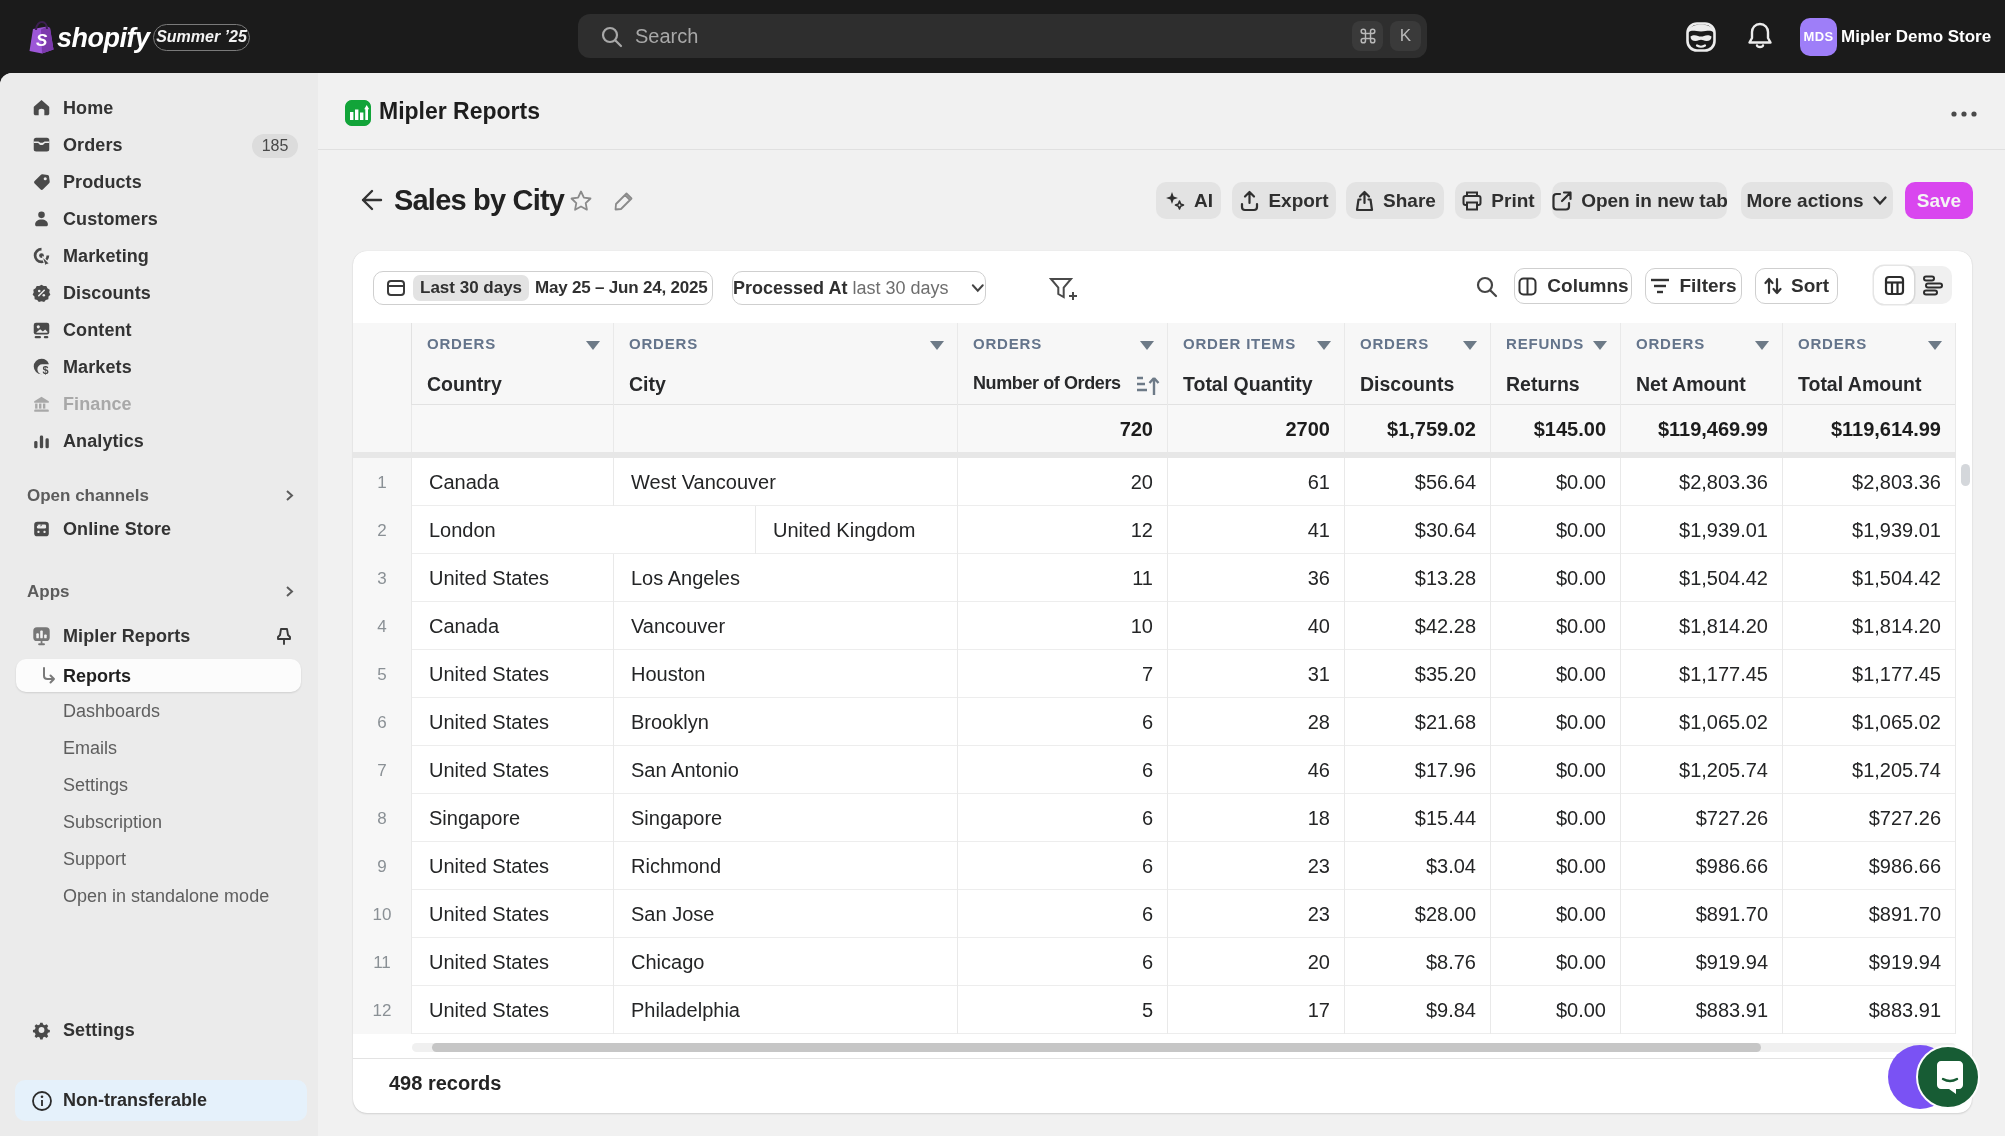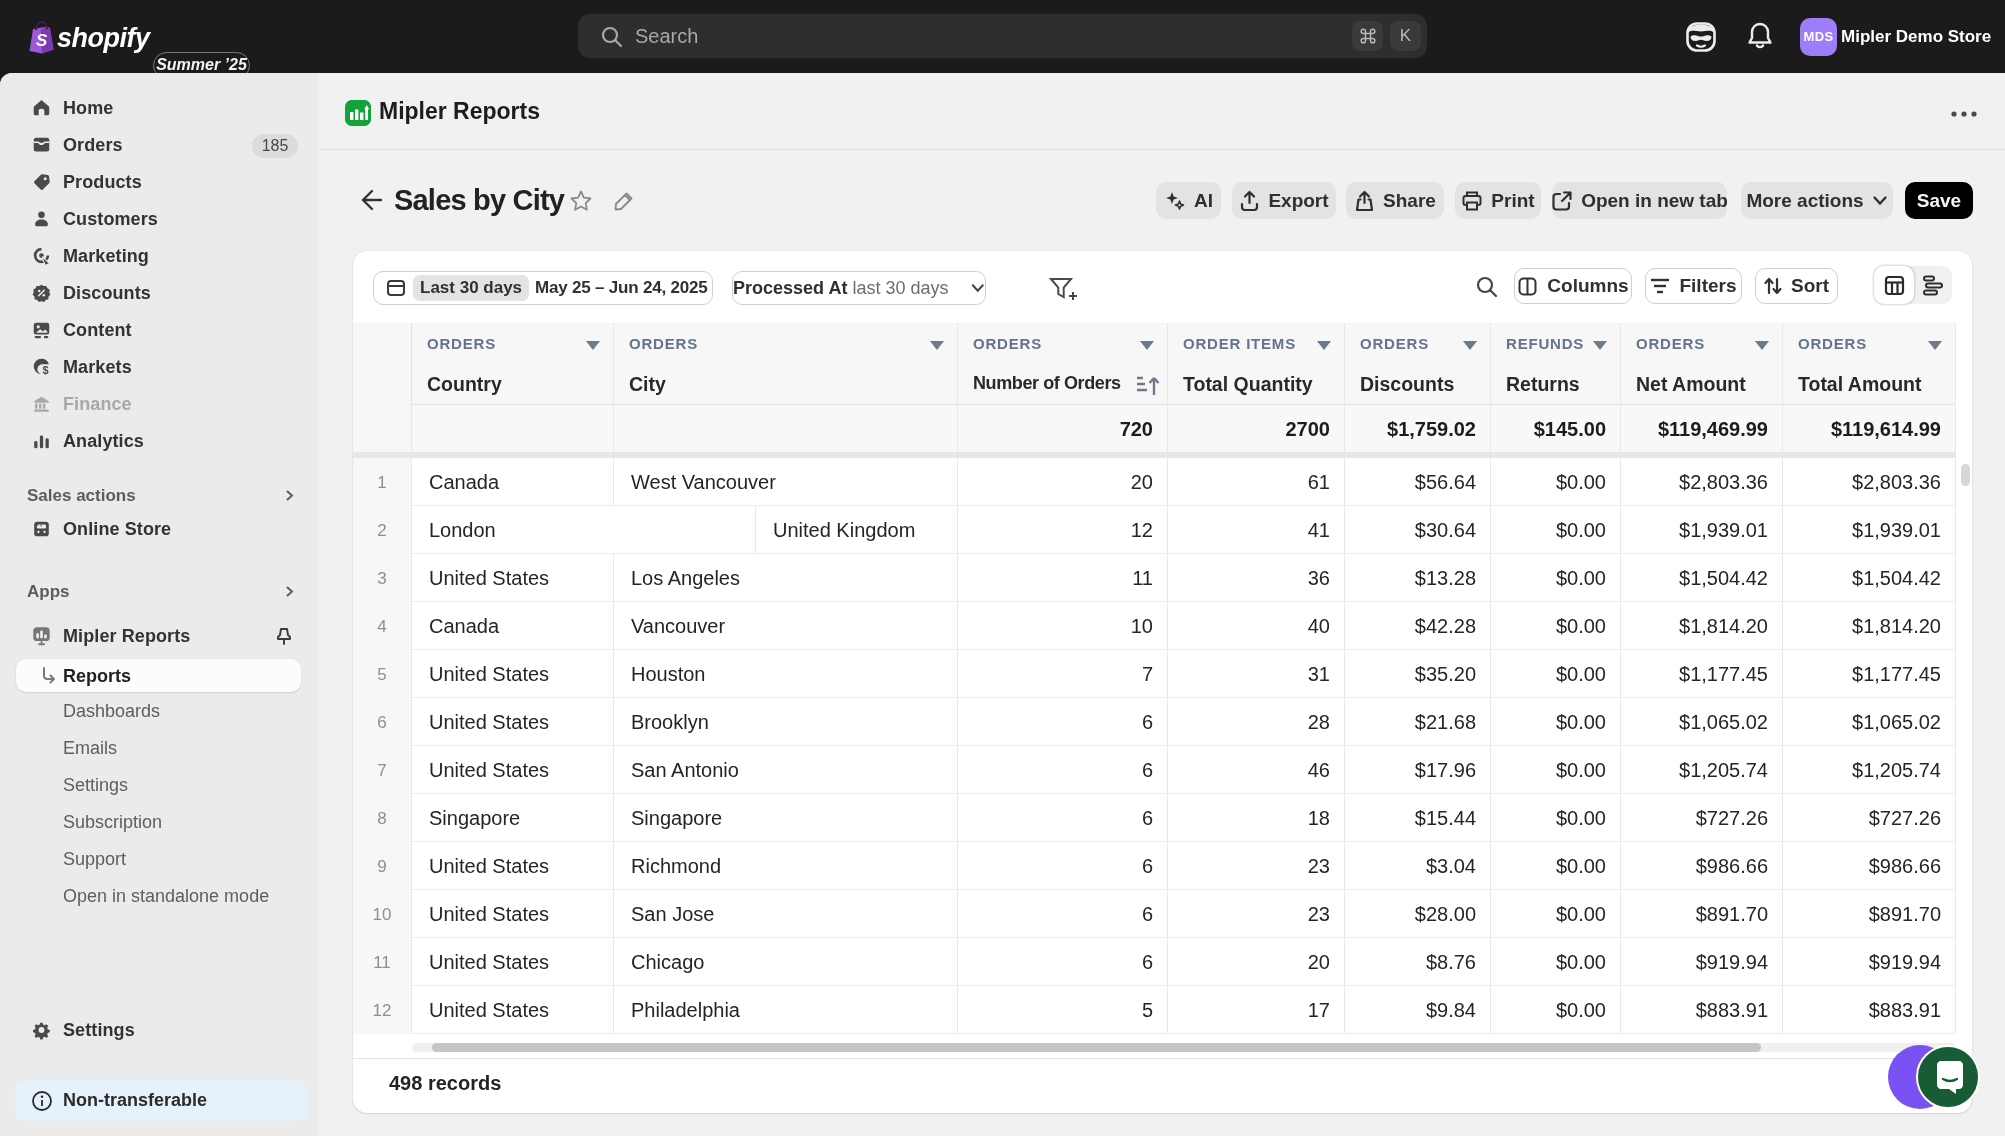--- a/index.html
+++ b/index.html
@@ -4,21 +4,21 @@
 <style>
   * { margin:0; padding:0; box-sizing:border-box; }
   html,body { width:2005px; height:1136px; overflow:hidden; background:#1a1a1a;
     font-family:"Liberation Sans", sans-serif; }
   .abs { position:absolute; }
 
   
   #topbar { position:absolute; left:0; top:0; width:2005px; height:73px; background:#1b1b1b; }
   #logo { position:absolute; left:28px; top:15px; width:130px; height:44px; }
   #logotext { position:absolute; left:57px; top:23px; color:#fff; font-size:27px; font-weight:bold; font-style:italic; letter-spacing:-0.5px; }
-  #summer { position:absolute; left:153px; top:24px; width:97px; height:27px; border:1.5px solid #7a7a7a; border-radius:14px; color:#f2f2f2; font-size:16px; font-style:italic; font-weight:bold; text-align:center; line-height:24px;margin-top:28px; }
+  #summer { position:absolute; left:153px; top:24px; width:97px; height:27px; border:1.5px solid #7a7a7a; border-radius:14px; color:#f2f2f2; font-size:16px; font-style:italic; font-weight:bold; text-align:center; line-height:24px; }
   #searchbox { position:absolute; left:578px; top:14px; width:849px; height:44px; background:#2e2e2e; border-radius:12px; }
   #searchbox .ph { position:absolute; left:57px; top:11px; color:#a8a8a8; font-size:20px; }
   .keycap { position:absolute; top:7px; width:31px; height:30px; background:#3a3a3a; border-radius:8px; color:#b9b9b9; font-size:17px; text-align:center; line-height:30px; }
   #store { position:absolute; left:1841px; top:27px; color:#fff; font-size:17px; font-weight:bold; white-space:nowrap; }
   #avatar { position:absolute; left:1800px; top:18px; width:37px; height:38px; background:#9e7ef8; border-radius:10px; color:#fff; font-size:13px; font-weight:bold; text-align:center; line-height:38px; letter-spacing:0.3px; }
 
   
   #frame { position:absolute; left:0; top:73px; width:2005px; height:1063px; background:#f1f1f1; border-radius:12px 0 0 0; }
   #sidebar { position:absolute; left:0; top:0; width:318px; height:1063px; background:#ebebeb; border-radius:12px 0 0 0; }
 
@@ -252,21 +252,21 @@
           <div class="lb2">Open in standalone mode</div>
         </div>
         <div class="nav-item" style="top:938.5px;">
           <svg class="ic" viewBox="0 0 21 23">
             <path d="M9 2 L12 2 L12.6 4.4 L14.7 5.3 L16.9 4.1 L19 6.2 L17.7 8.4 L18.6 10.5 L21 11 L21 14 L18.6 14.6 L17.7 16.7 L19 18.9 L16.9 21 L14.7 19.7 L12.6 20.6 L12 23 L9 23 L8.4 20.6 L6.3 19.7 L4.1 21 L2 18.9 L3.3 16.7 L2.4 14.6 L0 14 L0 11 L2.4 10.5 L3.3 8.4 L2 6.2 L4.1 4.1 L6.3 5.3 L8.4 4.4 Z" fill="#4a4a4a" transform="scale(0.88) translate(1.3,1.3)"></path>
             <circle cx="10.5" cy="11" r="3.2" fill="#ebebeb"></circle>
           </svg>
           <div class="lb" style="">Settings</div>
         </div>
       </div>
-    <div class="navhead" style="top:413px;">Sales actions</div>
+    <div class="navhead" style="top:413px;">Open channels</div>
     <svg class="chev" style="top:416px;" viewBox="0 0 13 13">
         <path d="M4 2 L9 6.5 L4 11" fill="none" stroke="#5c5c5c" stroke-width="2"></path>
       </svg>
     <div class="navhead" style="top:509px;">Apps</div>
     <svg class="chev" style="top:512px;" viewBox="0 0 13 13">
         <path d="M4 2 L9 6.5 L4 11" fill="none" stroke="#5c5c5c" stroke-width="2"></path>
       </svg>
     <div id="reports-pill">
         <svg class="abs" style="left:25px; top:8px;" width="19" height="18" viewBox="0 0 19 18">
           <path d="M3 1 L3 9 C3 11 4.5 12 6.5 12 L13 12 M13 12 L9.5 8.5 M13 12 L9.5 15.5" fill="none" stroke="#7a7a7a" stroke-width="2" stroke-linecap="round" stroke-linejoin="round"></path>
@@ -329,21 +329,21 @@
               <rect x="2.5" y="6" width="17" height="9" rx="2" fill="none" stroke="#2f2f2f" stroke-width="2"></rect>
               <rect x="6" y="12.5" width="10" height="7" fill="#e3e3e3" stroke="#2f2f2f" stroke-width="2"></rect>
             </svg>Print</div>
           <div class="btn" style="left:1234px; width:175px;"><svg width="22" height="22" viewBox="0 0 22 22">
               <path d="M9 4 L5.5 4 C3.8 4 2.5 5.3 2.5 7 L2.5 16.5 C2.5 18.2 3.8 19.5 5.5 19.5 L15 19.5 C16.7 19.5 18 18.2 18 16.5 L18 13" fill="none" stroke="#2f2f2f" stroke-width="2.2" stroke-linecap="round"></path>
               <path d="M13 2.5 L19.5 2.5 L19.5 9 M19.5 2.5 L11 11" fill="none" stroke="#2f2f2f" stroke-width="2.2" stroke-linecap="round" stroke-linejoin="round"></path>
             </svg>Open in new tab</div>
           <div class="btn" style="left:1423px; width:152px;">More actions<svg width="16" height="11" viewBox="0 0 16 11">
               <path d="M2.5 2.5 L8 8.5 L13.5 2.5" fill="none" stroke="#2f2f2f" stroke-width="2.3" stroke-linecap="round"></path>
             </svg></div>
-          <div class="btn" style="left:1587px; width:68px; background:#000000; color:#f4f4f4;">Save</div>
+          <div class="btn" style="left:1587px; width:68px; background:#d946ef; color:#f4f4f4;">Save</div>
         </div>
     </div>
 
     <div id="card">
 
       <div class="obtn" style="left:20px; width:340px; gap:6px; justify-content:flex-start; padding-left:13px; top:20px; height:34px;">
         <svg width="22" height="22" viewBox="0 0 22 22" style="margin-left:-2px;">
           <rect x="3" y="4" width="16" height="14" rx="3" fill="none" stroke="#3a3a3a" stroke-width="2"></rect>
           <line x1="3" y1="9" x2="19" y2="9" stroke="#3a3a3a" stroke-width="2"></line>
         </svg>

